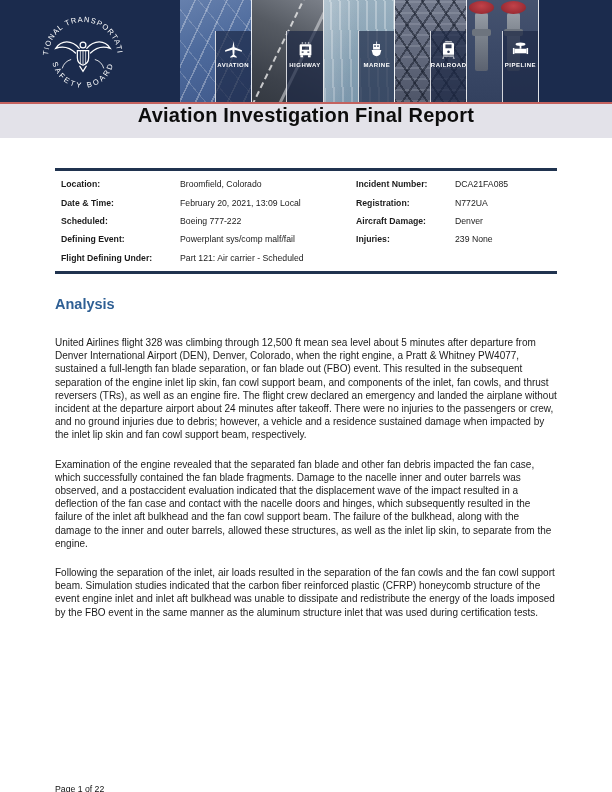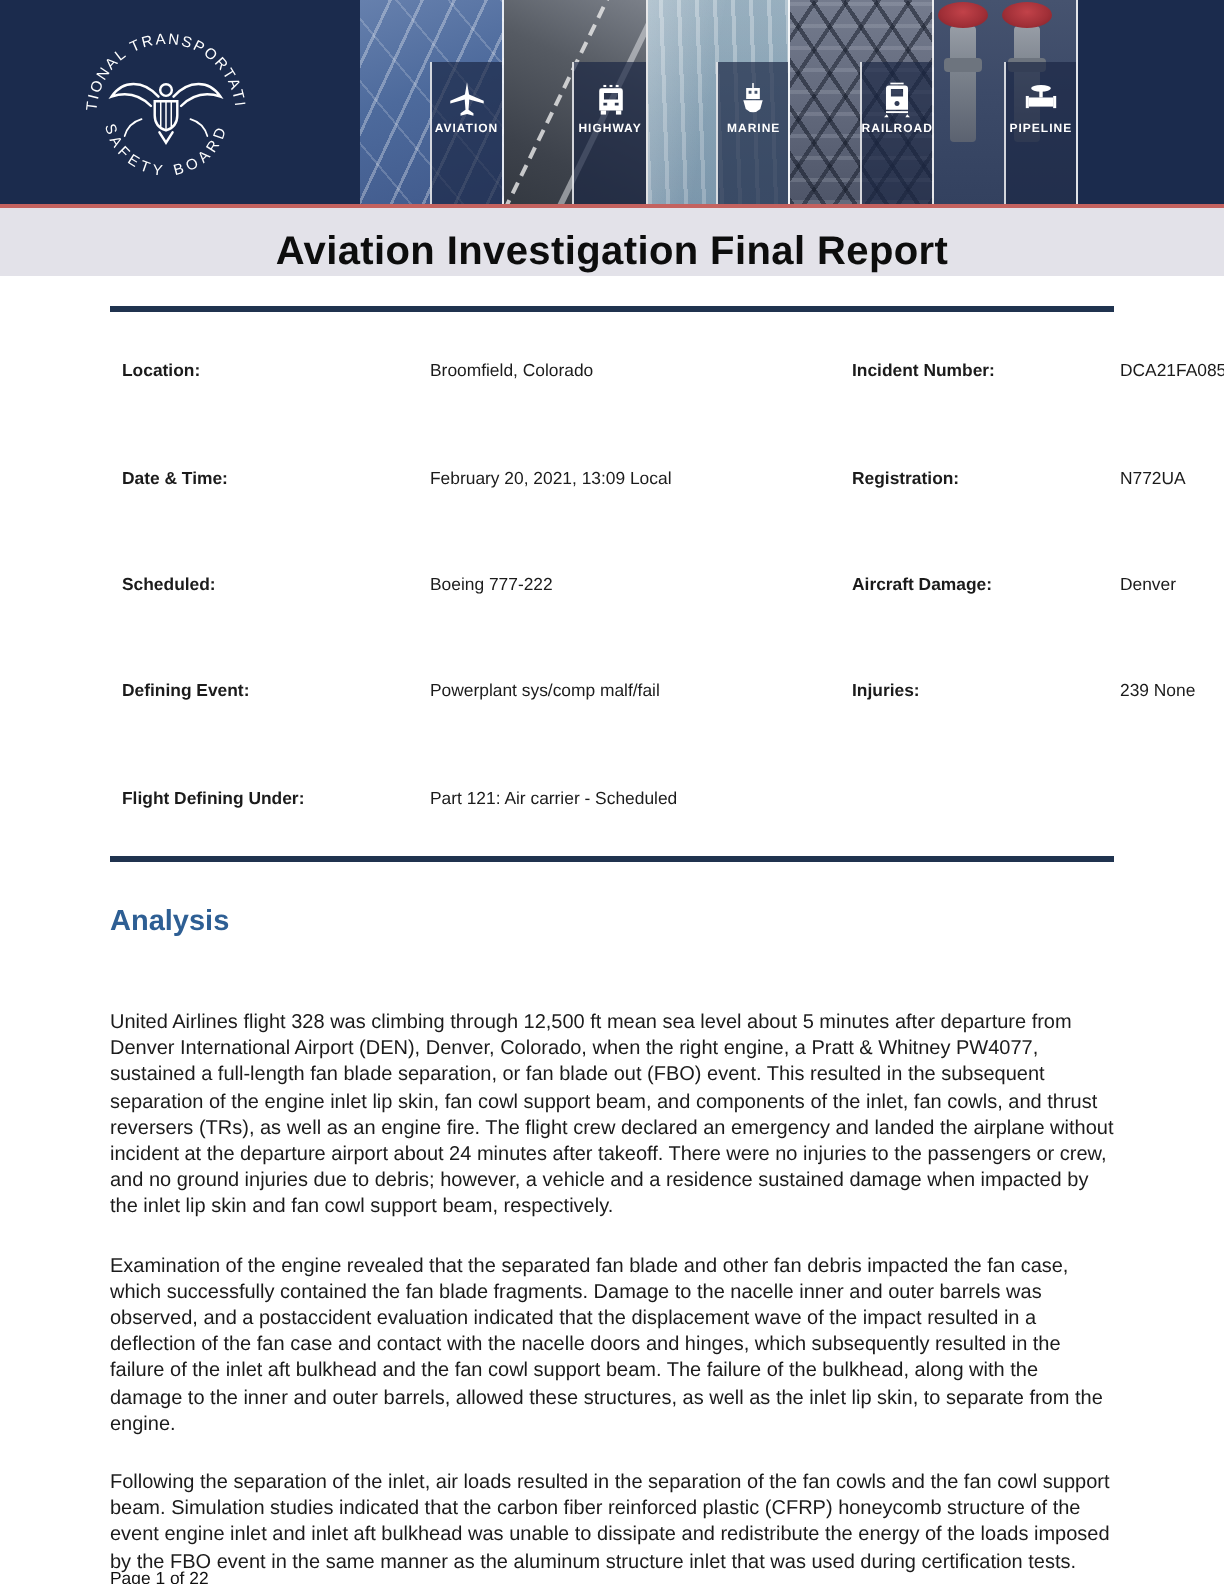--- a/index.html
+++ b/index.html
@@ -52,35 +52,35 @@
   .valve::before { content:""; position:absolute; top:-12px; left:-6px; width:25px; height:13px; border-radius:50%;
            background:radial-gradient(ellipse at 50% 38%, #c24249 0%, #a02f37 60%, #7e2129 100%); }
   .valve::after { content:""; position:absolute; top:16px; left:-3px; width:19px; height:7px;
            background:#6d747e; border-radius:2px; }
   .v1 { left:8px; } .v2 { left:40px; }
 
   .red-line { position:absolute; top:102px; left:0; width:612px; height:2px; background:#c4625f; }
 
   
   .title-band { position:absolute; top:104px; left:0; width:612px; height:34px; background:#e3e2e9;
-                display:flex; align-items:flex-end; justify-content:center; }
+                display:flex; align-items:flex-start; justify-content:center; }
   .doc-title { font-size:20px; font-weight:bold; color:#0d0d0d; letter-spacing:.2px; }
 
   
   .content { position:absolute; left:55px; top:138px; width:502px; color:#1b1b1b; }
 
   .info-table {
-    margin-top:15px; border-top:3px solid #20334f; border-bottom:3px solid #20334f;
-    padding:20px 0; display:grid; grid-template-columns:125px 170px 105px 102px;
-    grid-auto-rows:18.4px; align-items:center;gap:35px;
+    margin-top:30px; border-top:3px solid #20334f; border-bottom:3px solid #20334f;
+    padding:4px 0; display:grid; grid-template-columns:125px 170px 105px 102px;
+    grid-auto-rows:18.4px; align-items:center;
   }
   .tl { font-weight:bold; font-size:8.7px; padding-left:6px; white-space:nowrap; }
   .tv { font-size:8.7px; white-space:nowrap; }
 
-  .section-heading { margin-top:22px; margin-bottom:36px; font-size:14.5px; font-weight:bold; color:#2e5f94; }
+  .section-heading { margin-top:22px; margin-bottom:24px; font-size:14.5px; font-weight:bold; color:#2e5f94; }
   .body-par { font-size:10px; line-height:13.2px; margin:0 0 16px 0; }
   .sub-heading { font-size:10.5px; line-height:13.2px; margin:0 0 16px 0; }
 
   .footer { position:absolute; left:55px; top:784px; font-size:8.7px; color:#111; }
 </style>
 </head>
 <body>
 
 <div class="page">
 

